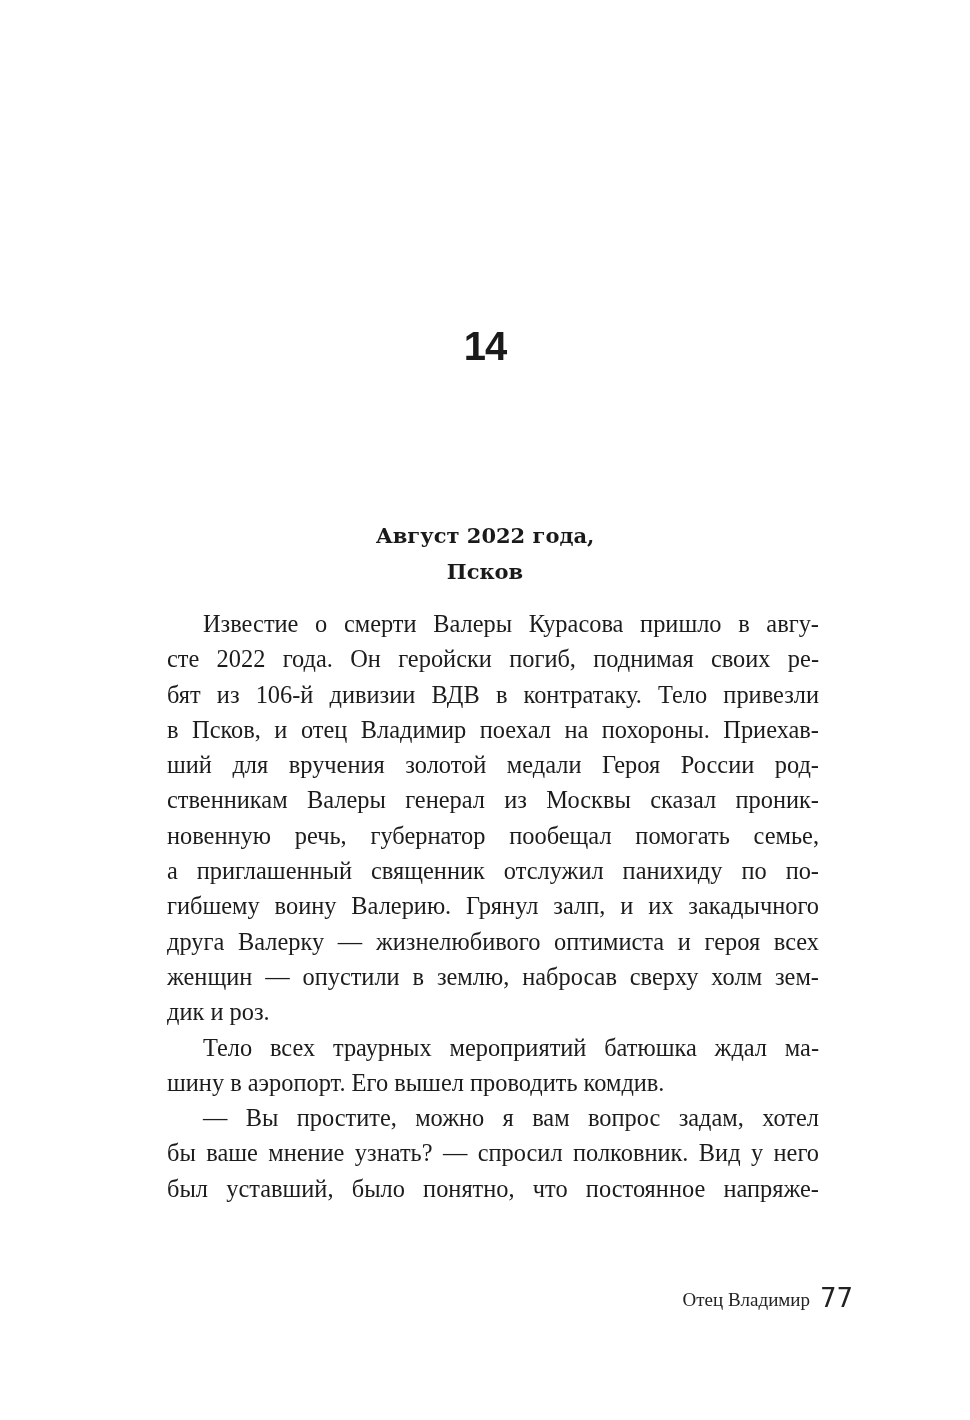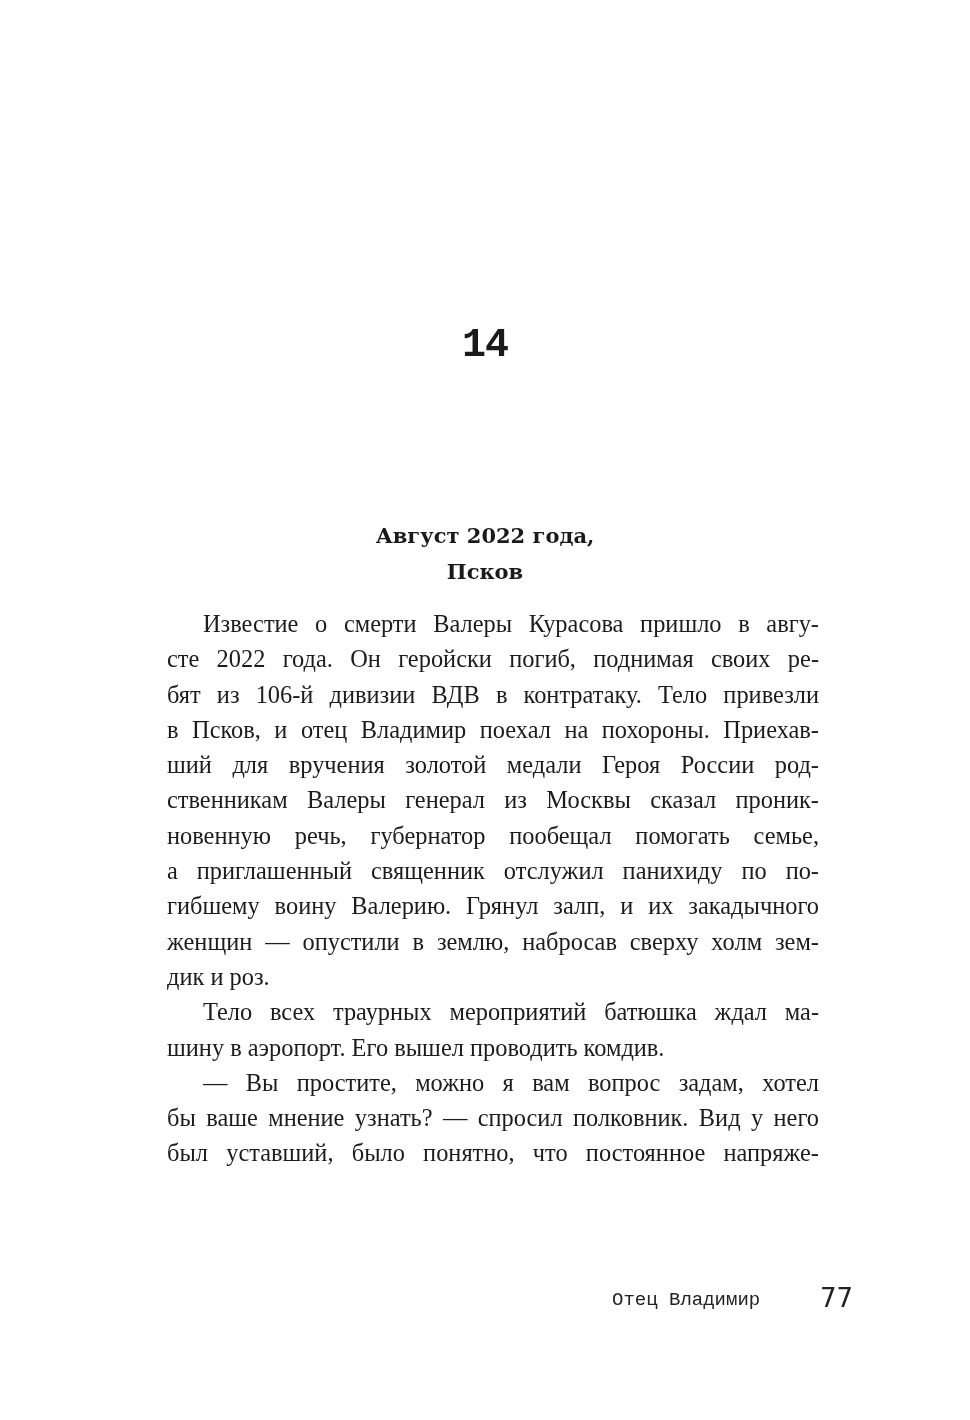--- a/index.html
+++ b/index.html
@@ -1,39 +1,39 @@
 <!DOCTYPE html>
 <html><head>
 <meta charset="utf-8">
 <style>
   html, body { margin: 0; padding: 0; background: #ffffff; }
   body { width: 970px; height: 1420px; position: relative; overflow: hidden; color: #1c1c1c; }
   .chapter-number {
     position: absolute; top: 322px; left: 0; width: 970px; text-align: center;
-    font-family: Liberation Mono, monospace; font-weight: bold; font-size: 40px; line-height: 48px;
+    font-family: Liberation Sans, sans-serif; font-weight: bold; font-size: 40px; line-height: 48px;
     color: #1a1a1a; letter-spacing: -1px;
   }
   .chapter-sub {
     position: absolute; top: 482px; left: 0; width: 970px; text-align: center;
     font-family: "DejaVu Serif", serif; font-weight: bold; font-size: 21px; line-height: 36px;
     color: #1a1a1a;
     margin-top: 36px;
   }
   .chapter-sub div { display: block; }
   .body-text {
     position: absolute; top: 606px; left: 159px; width: 652px;
     font-family: "Liberation Serif", serif; font-size: 24.4px; line-height: 35.3px;
     color: #1c1c1c; text-align: justify; text-align-last: left; margin-left: 8px;
   }
   .body-text .line { display: block; white-space: nowrap; text-align: justify; text-align-last: justify; height: 35.3px; }
   .body-text .line.last { text-align-last: left; }
   .body-text .line.indent { padding-left: 36px; }
   .footer-running {
-    position: absolute; top: 1285px; left: 612px; width: 198px; 
-    font-family: Liberation Mono, monospace; font-size: 19px; line-height: 30px; color: #222;
+    position: absolute; top: 1285px; left: 612px; width: 198px; text-align: right;
+    font-family: Liberation Serif, serif; font-size: 19px; line-height: 30px; color: #222;
   }
   .footer-page {
     position: absolute; top: 1280px; left: 820px; width: 50px; text-align: left;
     font-family: "DejaVu Sans", sans-serif; font-size: 26px; line-height: 36px; color: #222;
   }
 </style>
 </head>
 <body>
 
 <div class="chapter-number">14</div>
@@ -46,20 +46,21 @@
 <div class="body-text">
   <span class="line indent">Известие о смерти Валеры Курасова пришло в авгу-</span>
   <span class="line">сте 2022 года. Он геройски погиб, поднимая своих ре-</span>
   <span class="line">бят из 106-й дивизии ВДВ в контратаку. Тело привезли</span>
   <span class="line">в Псков, и отец Владимир поехал на похороны. Приехав-</span>
   <span class="line">ший для вручения золотой медали Героя России род-</span>
   <span class="line">ственникам Валеры генерал из Москвы сказал проник-</span>
   <span class="line">новенную речь, губернатор пообещал помогать семье,</span>
   <span class="line">а приглашенный священник отслужил панихиду по по-</span>
   <span class="line">гибшему воину Валерию. Грянул залп, и их закадычного</span>
+  <span class="line">друга Валерку — жизнелюбивого оптимиста и героя всех</span>
   <span class="line">женщин — опустили в землю, набросав сверху холм зем-</span>
   <span class="line last">дик и роз.</span>
   <span class="line indent">Тело всех траурных мероприятий батюшка ждал ма-</span>
   <span class="line last">шину в аэропорт. Его вышел проводить комдив.</span>
   <span class="line indent">— Вы простите, можно я вам вопрос задам, хотел</span>
   <span class="line">бы ваше мнение узнать? — спросил полковник. Вид у него</span>
   <span class="line">был уставший, было понятно, что постоянное напряже-</span>
 </div>
 
 <div class="footer-running">Отец Владимир</div>

